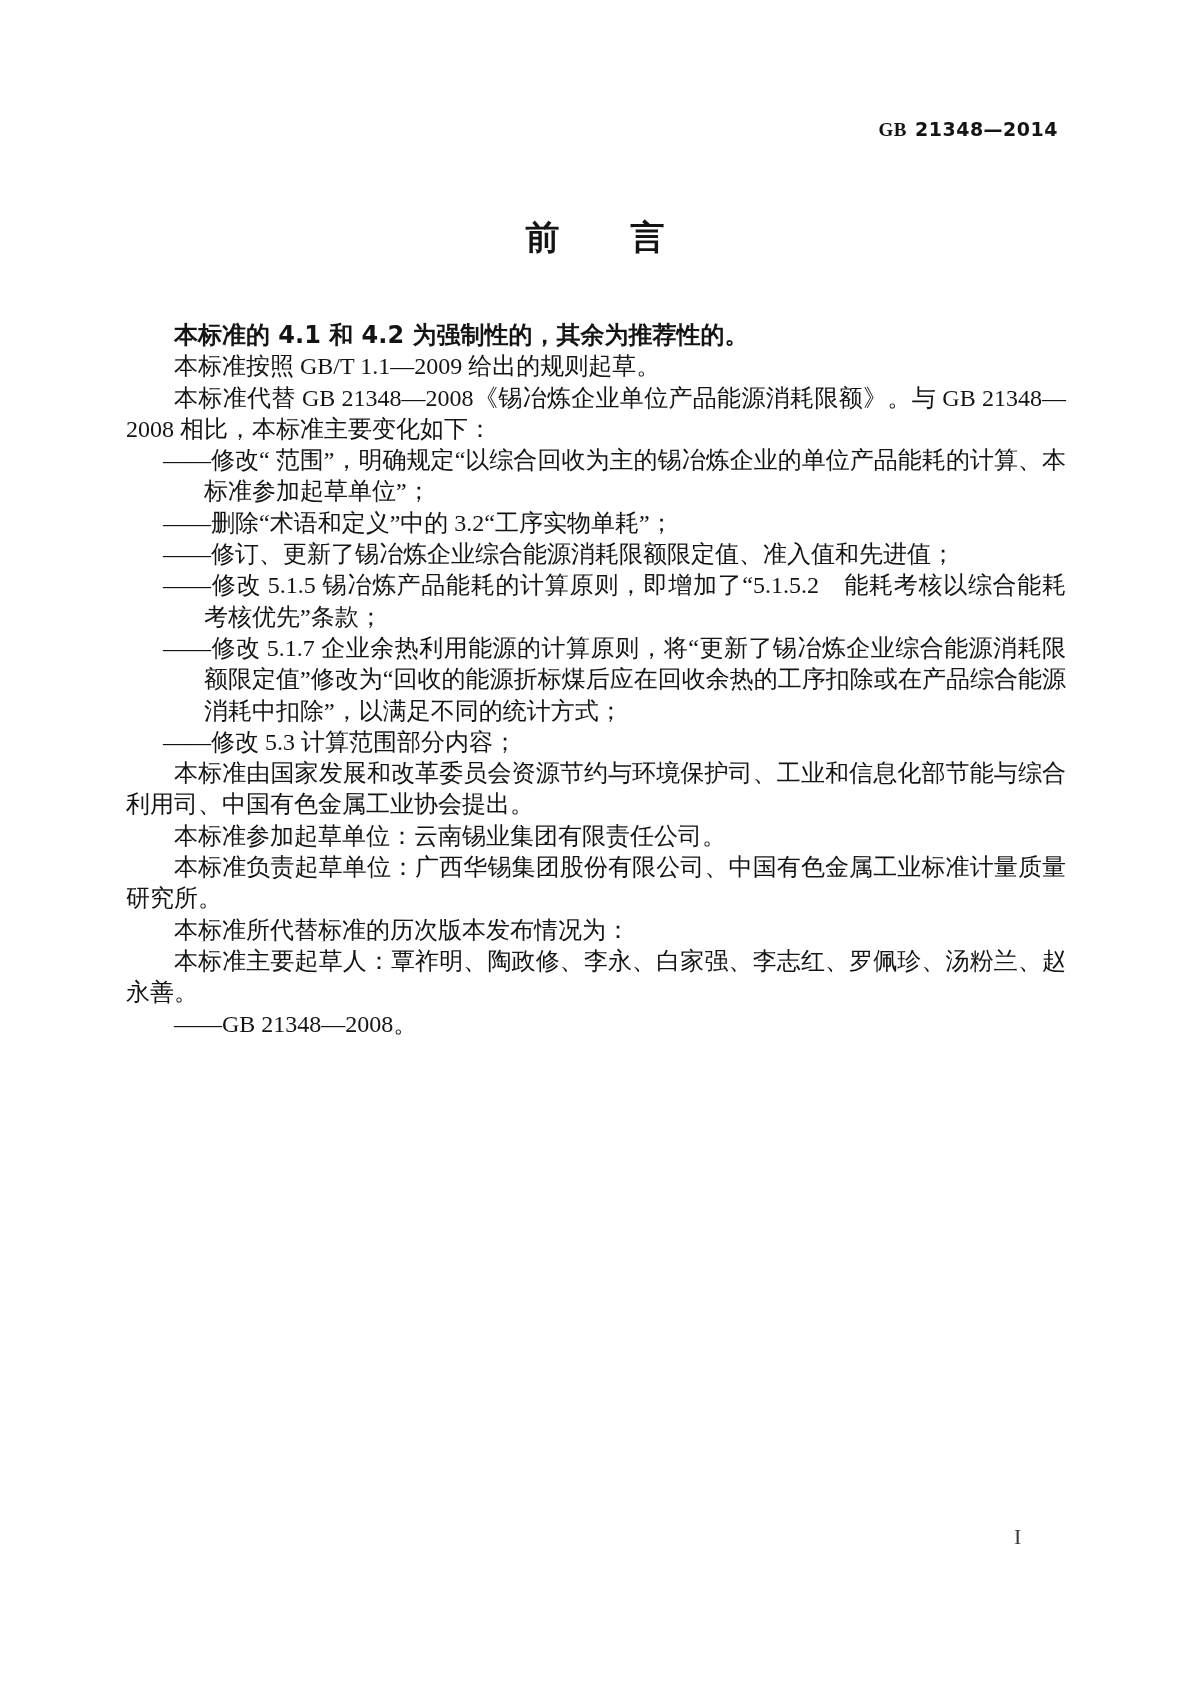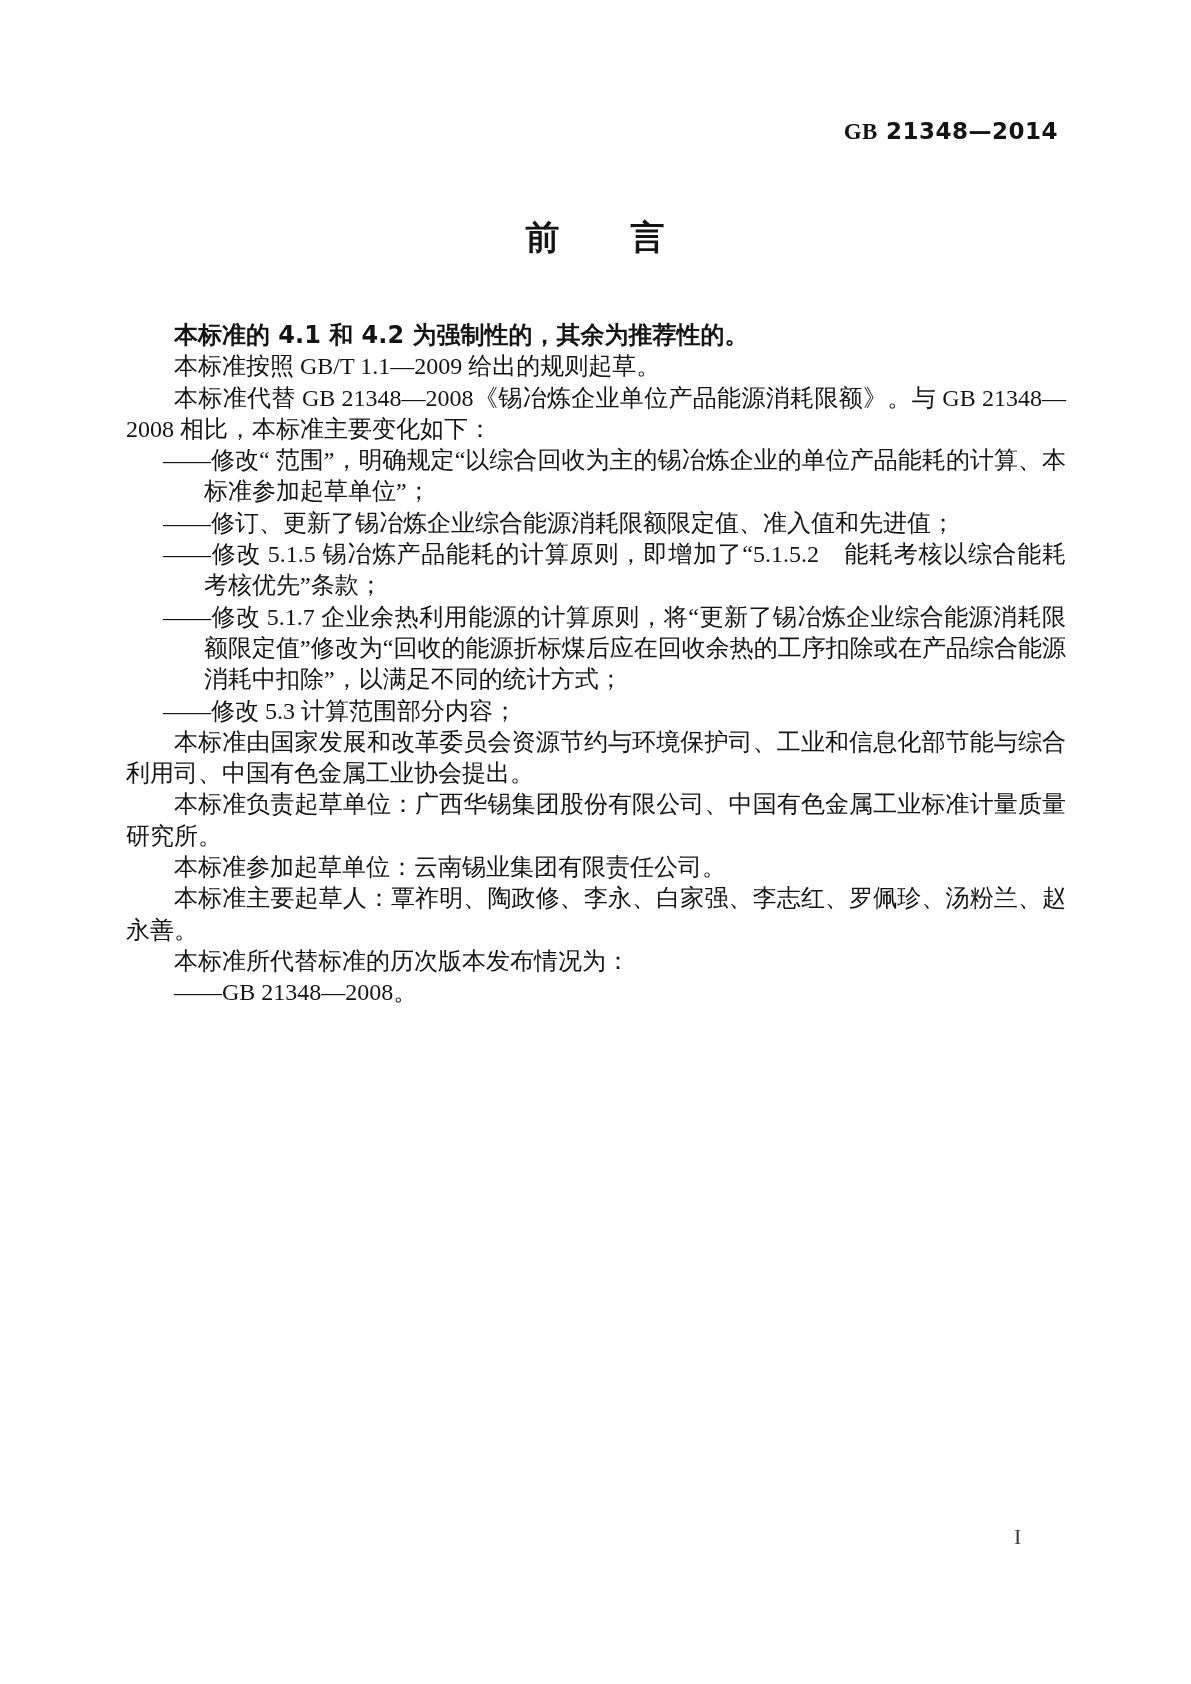--- a/index.html
+++ b/index.html
@@ -10,21 +10,21 @@
     height: 1684px;
     background: #ffffff;
     color: #141414;
     font-family: "Liberation Serif", "DejaVu Serif", serif;
     overflow: hidden;
   }
   .doc-number {
     position: absolute;
     top: 118px;
     right: 133px;
-    font-size: 23px;
+    font-size: 19px;
     font-weight: 700;
     letter-spacing: 0.5px;
     white-space: nowrap;
     margin-left: 27px;
   }
   .doc-number .gb {
     font-family: "Liberation Serif", "DejaVu Serif", serif;
     font-weight: 700;
     margin-right: 8px;
   }
@@ -83,27 +83,28 @@
     <span class="gb">GB</span><span class="num">21348—2014</span>
   </div>
 
   <h1 class="title">前　　言</h1>
 
   <div class="body-block" id="foreword-body">
       <p class="para-bold">本标准的 4.1 和 4.2 为强制性的，其余为推荐性的。</p>
       <p class="para">本标准按照 GB/T 1.1—2009 给出的规则起草。</p>
       <p class="para">本标准代替 GB 21348—2008《锡冶炼企业单位产品能源消耗限额》。与 GB 21348—2008 相比，本标准主要变化如下：</p>
       <p class="dash">——修改“ 范围”，明确规定“以综合回收为主的锡冶炼企业的单位产品能耗的计算、本标准参加起草单位”；</p>
+      <p class="dash">——删除“术语和定义”中的 3.2“工序实物单耗”；</p>
       <p class="dash">——修订、更新了锡冶炼企业综合能源消耗限额限定值、准入值和先进值；</p>
       <p class="dash">——修改 5.1.5 锡冶炼产品能耗的计算原则，即增加了“5.1.5.2　能耗考核以综合能耗考核优先”条款；</p>
       <p class="dash">——修改 5.1.7 企业余热利用能源的计算原则，将“更新了锡冶炼企业综合能源消耗限额限定值”修改为“回收的能源折标煤后应在回收余热的工序扣除或在产品综合能源消耗中扣除”，以满足不同的统计方式；</p>
       <p class="dash">——修改 5.3 计算范围部分内容；</p>
       <p class="para">本标准由国家发展和改革委员会资源节约与环境保护司、工业和信息化部节能与综合利用司、中国有色金属工业协会提出。</p>
+      <p class="para">本标准参加起草单位：云南锡业集团有限责任公司。</p>
       <p class="para">本标准负责起草单位：广西华锡集团股份有限公司、中国有色金属工业标准计量质量研究所。</p>
-      <p class="para">本标准参加起草单位：云南锡业集团有限责任公司。</p>
+      <p class="para">本标准所代替标准的历次版本发布情况为：</p>
       <p class="para">本标准主要起草人：覃祚明、陶政修、李永、白家强、李志红、罗佩珍、汤粉兰、赵永善。</p>
-      <p class="para">本标准所代替标准的历次版本发布情况为：</p>
       <p class="para">——GB 21348—2008。</p>
     </div>
 
   <div class="page-num">I</div>
 
 </div>
 
 </body></html>

